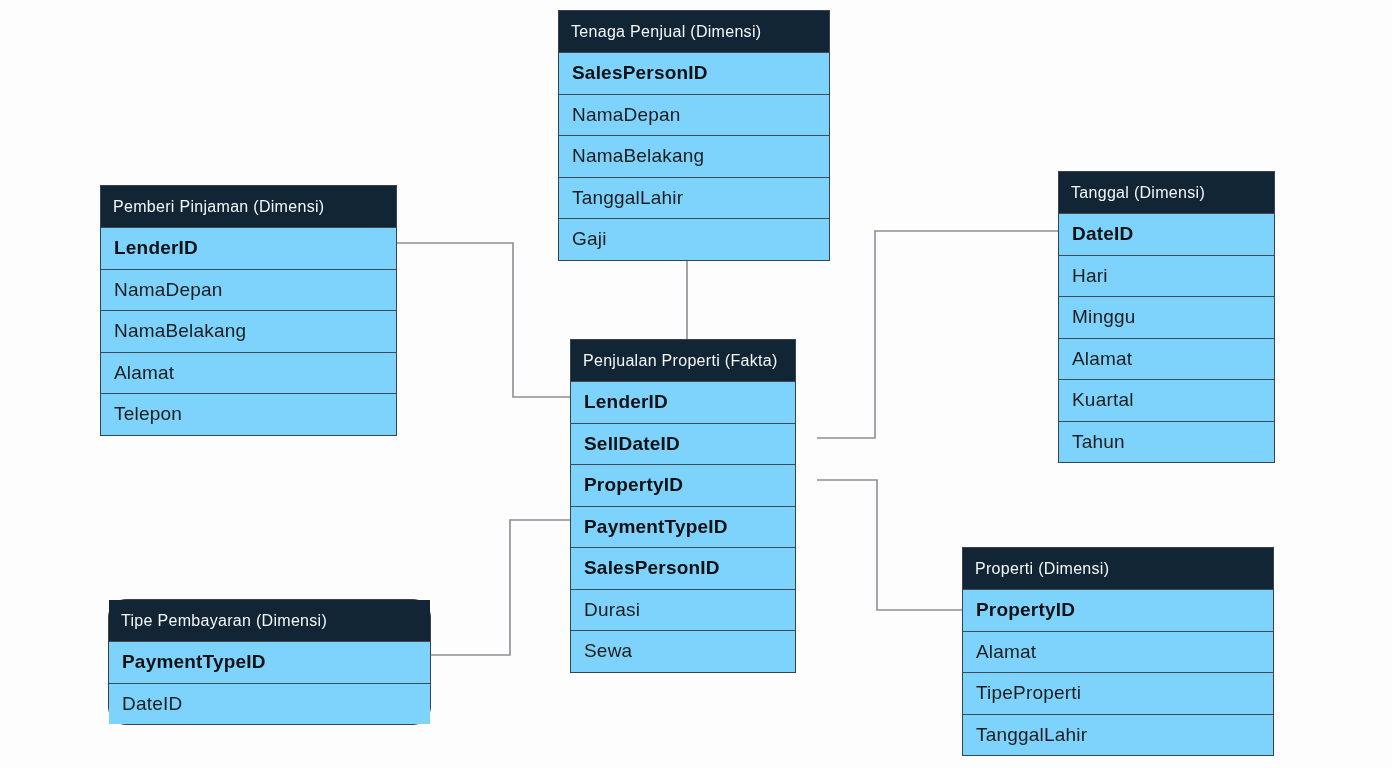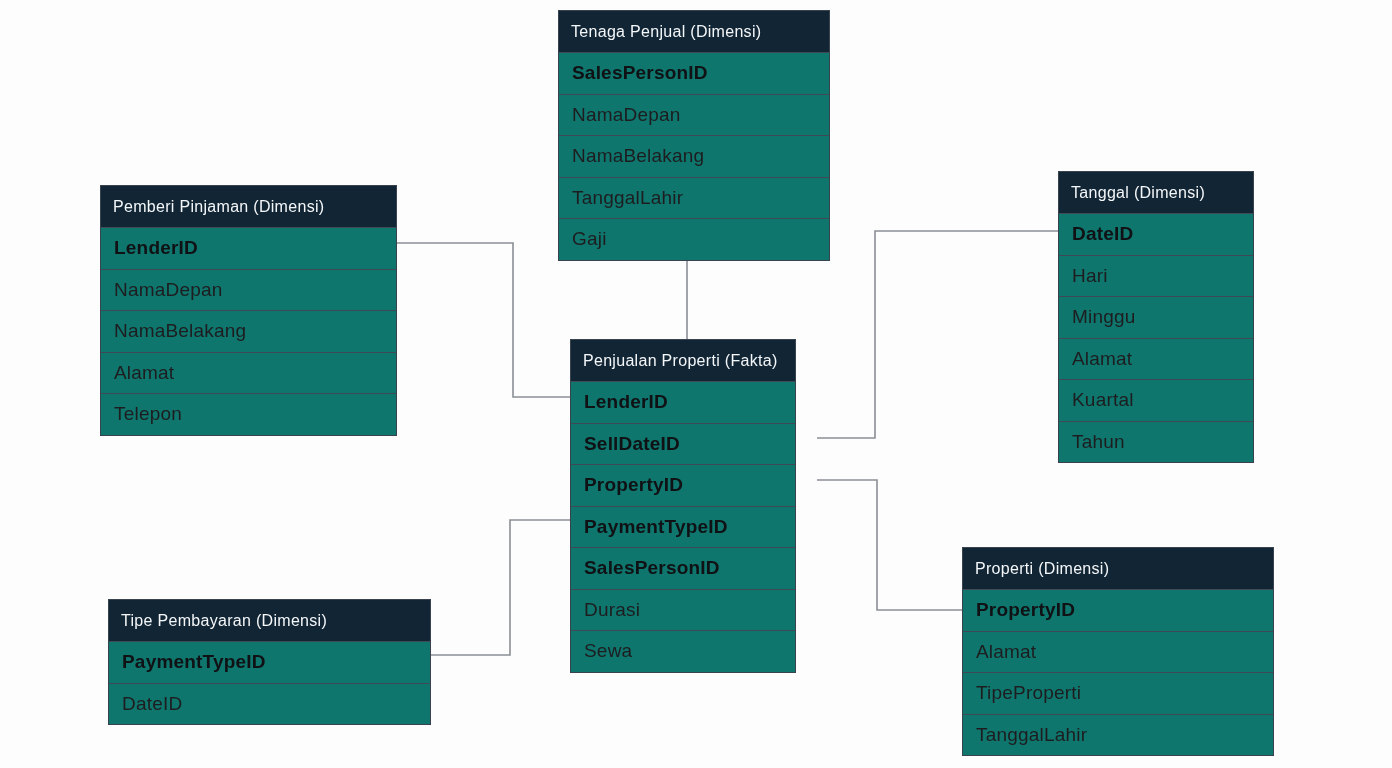--- a/index.html
+++ b/index.html
@@ -45,33 +45,33 @@
   .er-table .row {
     height: 41.5px;
     line-height: 40px;
     border-top: 1.5px solid #3f4a56;
     color: #1d1d1f;
     font-size: 19px;
     letter-spacing: 0.2px;
     padding-left: 13px;
     white-space: nowrap;
     overflow: hidden;
-    background: #0f766e;
+    background: #7dd3fc;
   }
   .er-table .row.key {
     font-weight: 700;
     color: #101114;
   }
 
   
   .tbl-tenaga-penjual    { left: 558px;  top: 10px;  width: 272px; }
   .tbl-pemberi-pinjaman  { left: 100px;  top: 185px; width: 297px; }
-  .tbl-tanggal           { left: 1058px; top: 171px; width: 196px; }
+  .tbl-tanggal           { left: 1058px; top: 171px; width: 217px; }
   .tbl-penjualan-properti{ left: 570px;  top: 339px; width: 226px; }
-  .tbl-tipe-pembayaran   { left: 108px;  top: 599px; width: 323px; }
+  .tbl-tipe-pembayaran   { left: 108px;  top: 599px; width: 323px; border-radius: 18px; }
   .tbl-properti          { left: 962px;  top: 547px; width: 312px; }
 </style>
 </head>
 <body>
 
 <div class="canvas">
 
   <svg class="connector-layer" width="1392" height="768" viewBox="0 0 1392 768" xmlns="http://www.w3.org/2000/svg">
     <polyline points="687,260 687,339"></polyline>
     <polyline points="397,243 513,243 513,397 570,397"></polyline>

